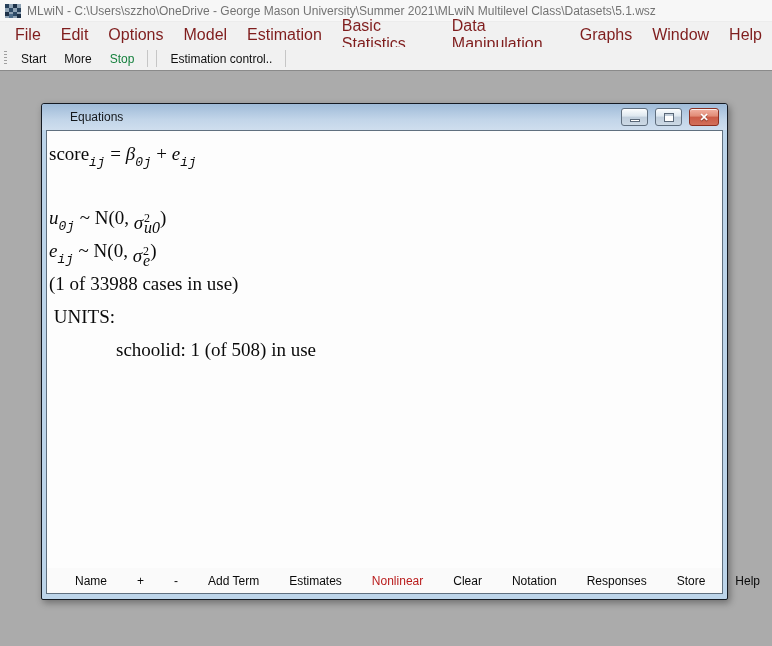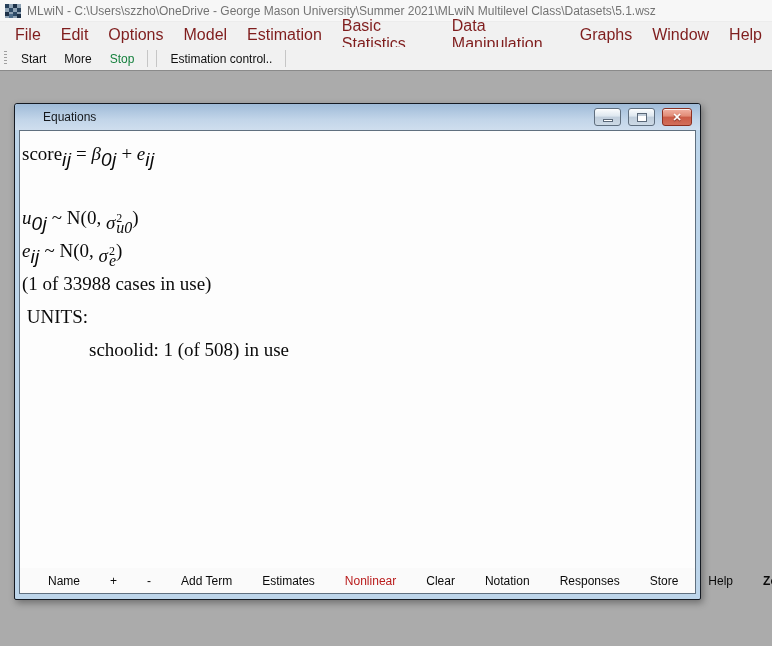--- a/index.html
+++ b/index.html
@@ -20,21 +20,21 @@
   .grip { width:3px; height:15px; margin:0 5px 0 2px;
           background:repeating-linear-gradient(180deg,#9f9f9f 0 1px, transparent 1px 3px); }
   .tb-btn { font-size:12px; color:#111; padding:3px 9px; white-space:nowrap; }
   .tb-btn.disabled { color:#15803d; }
   .tb-sep { width:1px; height:17px; background:#c6c6c6; margin:0 4px; }
 
   
   .workspace { flex:1; background:#ababab; position:relative; }
 
   
-  .eq-window { position:absolute; left:14px; top:32px; width:687px; height:497px;
+  .eq-window { position:absolute; left:41px; top:32px; width:687px; height:497px;
     background:#bdd5ea; border:1px solid #151a22; border-radius:3px 3px 2px 2px;
     box-shadow:2px 3px 7px rgba(0,0,0,0.35); display:flex; flex-direction:column; }
   .eq-titlebar { flex:0 0 26px; display:flex; align-items:center;
     background:linear-gradient(180deg,#9fbbd8 0%, #c2d5e9 60%, #cfdeee 100%);
     border-radius:3px 3px 0 0; padding:0 8px 0 28px; }
   .eq-title { font-size:12px; color:#15181c; }
   .win-buttons { margin-left:auto; display:flex; gap:7px; align-items:center; }
   .wbtn { width:27px; height:18px; border-radius:3px; border:1px solid #5f6e7e;
     display:flex; align-items:center; justify-content:center;
     background:linear-gradient(180deg,#fcfdfe 0%, #dde7ef 45%, #c0cedc 50%, #ccd9e5 100%);
@@ -48,21 +48,21 @@
   .eq-body { flex:1; margin:0 4px 5px 4px; background:#fdfdfd; border:1px solid #60707f;
     display:flex; flex-direction:column; min-height:0; }
   .eq-content { flex:1; padding:6px 4px 0 2px; overflow:hidden; }
 
   .eq-line { font-family:"Liberation Serif", serif; font-size:19px; color:#0a0a0a;
     height:33px; line-height:33px; white-space:pre; }
   .eq-line.indent { padding-left:67px; }
   .eq-spacer { height:31px; }
   .tk-t { font-family:"Liberation Serif", serif; }
   .tk-i { font-family:"Liberation Serif", serif; font-style:italic; }
-  .tk-sub { font-family:Liberation Sans, sans-serif; font-style:italic; font-size:19px;
+  .tk-sub { font-family:Liberation Mono, monospace; font-style:italic; font-size:13px;
     vertical-align:-6px; letter-spacing:.4px; }
   .tk-ss { display:inline-flex; align-items:center; vertical-align:-5px; }
   .ss-base { font-family:"Liberation Serif", serif; font-style:italic; font-size:19px; line-height:1; }
   .ss-stack { display:inline-flex; flex-direction:column; margin-left:1px; }
   .ss-sup { font-family:"Liberation Serif", serif; font-size:12px; line-height:10px; }
   .ss-sub { font-family:"Liberation Serif", serif; font-style:italic; font-size:16px; line-height:10px; }
 
   .eq-toolbar { flex:0 0 25px; display:flex; align-items:center; background:#fafafa;
     padding-left:4px; font-size:12px; color:#0a0a0a; }
   .eqtb-btn { padding:3px 6px; white-space:nowrap;margin-left:18px; }

